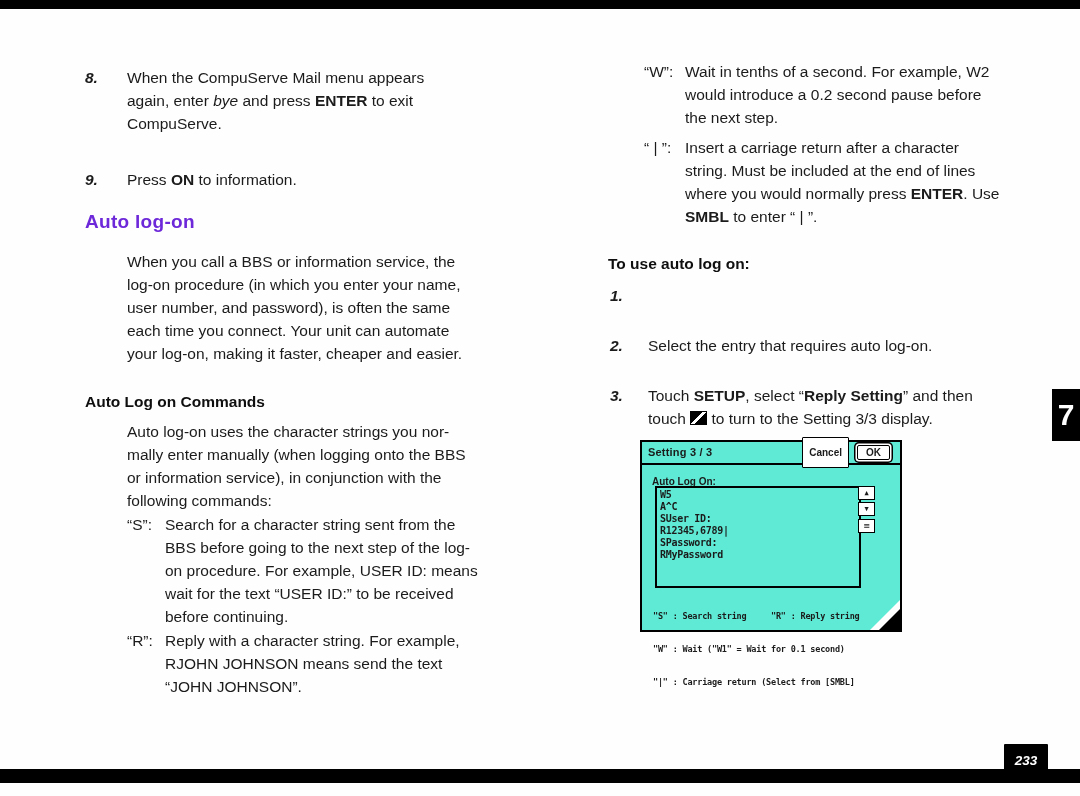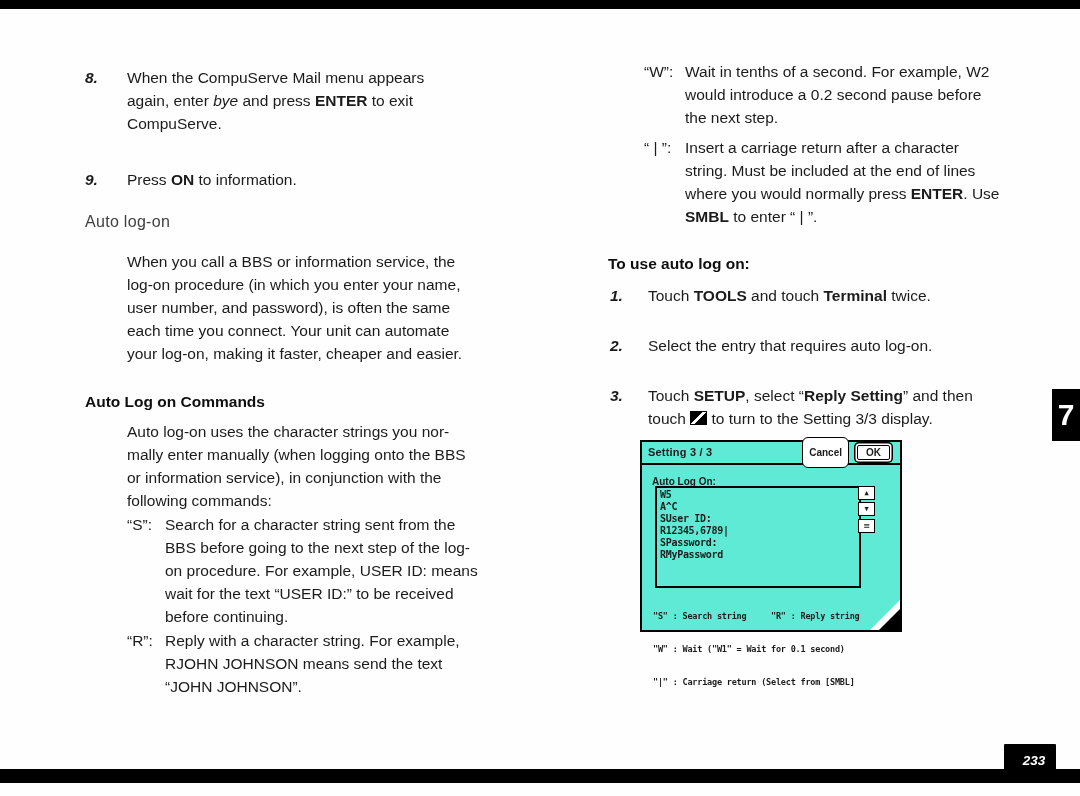--- a/index.html
+++ b/index.html
@@ -7,59 +7,59 @@
     width:1080px;height:796px;position:relative;overflow:hidden;
     background:#fefefe;color:#1b1b1b;
     font-family:"Liberation Sans", sans-serif;
   }
   .bar{position:absolute;left:0;width:1080px;background:#000;}
   .topbar{top:0;height:9px;}
   .bottombar{top:769px;height:14px;}
   .badge233{
     position:absolute;left:1004px;top:744px;width:44px;height:32px;background:#000;
     color:#fff;font-weight:bold;font-style:italic;font-size:13.5px;
-    display:flex;align-items:center;justify-content:center;border-radius:1px;padding-left:8px;
+    display:flex;align-items:center;justify-content:center;border-radius:1px;
   }
   .tab7{
     position:absolute;left:1052px;top:389px;width:28px;height:52px;background:#000;
     color:#fff;font-weight:bold;font-size:30px;
     display:flex;align-items:center;justify-content:center;
   }
   .col{position:absolute;top:0;font-size:15.5px;line-height:23px;}
   .col-left{left:85px;width:470px;height:760px;}
   .col-right{left:608px;width:472px;height:760px;}
   .col > div{position:absolute;left:0;}
   .t{white-space:pre-line;}
   .b{font-weight:bold;}
   .i{font-style:italic;}
   .num{position:absolute;left:0;top:0;font-weight:bold;font-style:italic;}
   .oli{padding-left:42px;position:absolute;}
   .step{padding-left:40px;position:absolute;}
   .step .num{left:2px;}
-  .h-gray{font-size:16px;font-weight:normal;color:#404040;letter-spacing:.3px;}
+  .h-gray{font-size:19px;font-weight:bold;color:#6d28d9;letter-spacing:.3px;}
   .h-sub{font-size:15.5px;font-weight:bold;color:#0f0f0f;}
   .cmd{position:absolute;}
   .cmd .lbl{position:absolute;left:0;top:0;}
   .cmd-l{left:42px !important;padding-left:38px;}
   .cmd-r{left:36px !important;padding-left:41px;}
   .pt-icon{
     display:inline-block;width:15px;height:12px;vertical-align:-1px;
     background:linear-gradient(135deg,#000 0 42%,#fff 42% 56%,#000 56% 100%);
     border:1px solid #000;
   }
   
   .dialog{
     position:absolute;width:258px;height:188px;border:2px solid #000;background:#5eead4;
     font-family:"DejaVu Sans Mono", monospace;
   }
   .dlg-titlebar{display:flex;align-items:center;height:21px;border-bottom:2px solid #000;padding:0 6px 0 6px;}
   .dlg-title{font-family:"Liberation Sans",sans-serif;font-weight:bold;font-size:11px;flex:1;letter-spacing:.2px;}
   .dlg-btn{
     font-family:"Liberation Sans",sans-serif;font-weight:bold;font-size:10px;
-    border:1.5px solid #000;border-radius:6px;padding:8px 6px;line-height:13px;background:#fff;
+    border:1.5px solid #000;border-radius:1px;padding:8px 6px;line-height:13px;background:#fff;
   }
   .dlg-btn.ok{
     border-radius:2px;margin-left:8px;margin-right:4px;padding:0 8px;
     box-shadow:0 0 0 1.5px #fff, 0 0 0 3px #000;
   }
   .dlg-field-label{position:absolute;left:10px;top:28px;font-family:"Liberation Sans",sans-serif;font-weight:bold;font-size:10px;}
   .dlg-list{
     position:absolute;left:13px;top:44px;width:196px;height:96px;border:2px solid #000;
     padding:1px 3px;font-size:10px;font-weight:bold;line-height:12px;letter-spacing:-.3px;overflow:hidden;
   }
@@ -139,21 +139,20 @@
     <span><span class="t">Insert a carriage return after a character
 string. Must be included at the end of lines
 where you would normally press </span><span class="t b">ENTER</span><span class="t">. Use
 </span><span class="t b">SMBL</span><span class="t"> to enter “ | ”.</span></span>
   </div>
 
   <div class="h-sub" style="top:252px">To use auto log on:</div>
 
   <div class="step" style="top:284px">
     <span class="num">1.</span>
-    <span><span class="t">Touch </span><span class="t b">TOOLS</span><span class="t"> and touch </span><span class="t b">Terminal</span><span class="t"> twice.</span></span>
   </div>
 
   <div class="step" style="top:334px">
     <span class="num">2.</span>
     <span class="t">Select the entry that requires auto log-on.</span>
   </div>
 
   <div class="step" style="top:384px">
     <span class="num">3.</span>
     <span><span class="t">Touch </span><span class="t b">SETUP</span><span class="t">, select “</span><span class="t b">Reply Setting</span><span class="t">” and then

